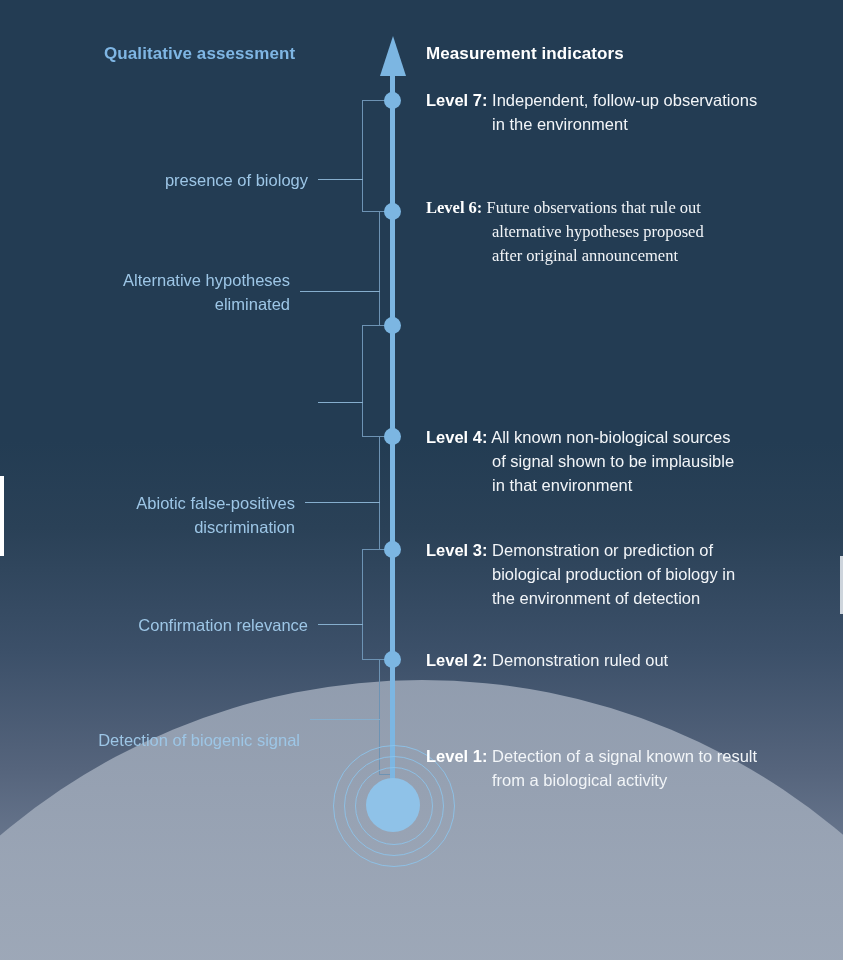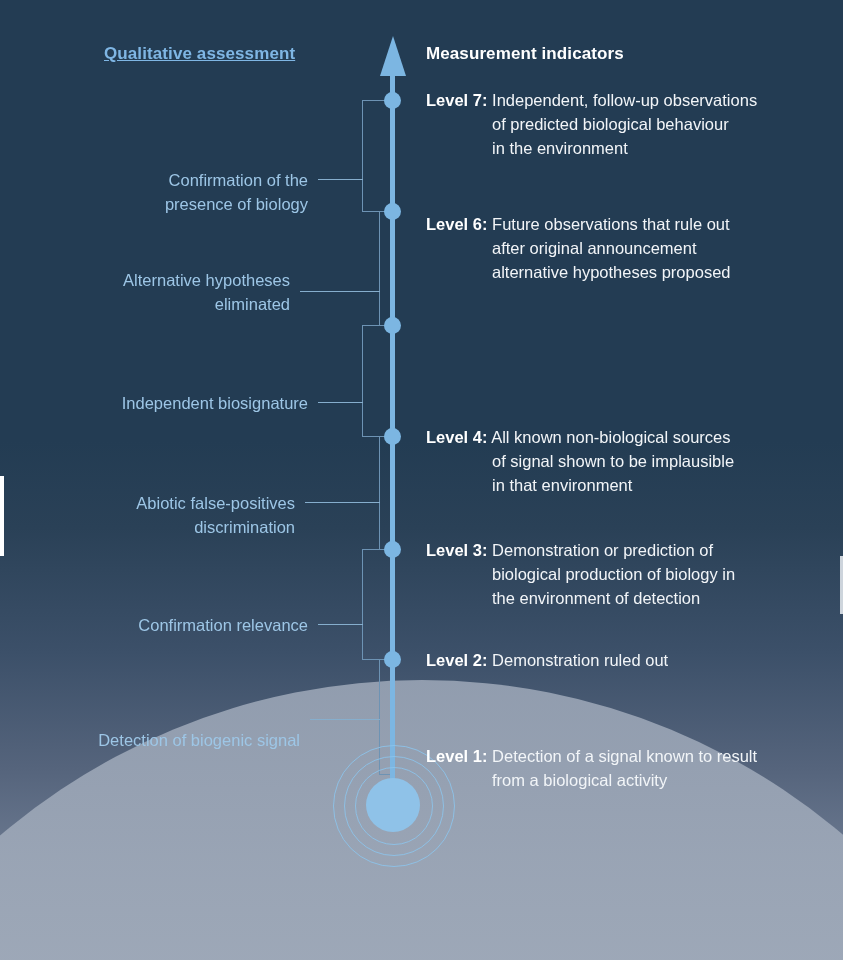--- a/index.html
+++ b/index.html
@@ -54,21 +54,21 @@
     opacity: .85;
   }
 
   
   .hdr {
     position: absolute;
     font-size: 17px;
     font-weight: bold;
     letter-spacing: .1px;
   }
-  #hdr-left  { left: 104px; top: 44px; color: #7fb6e4; text-decoration: underline; }
+  #hdr-left  { left: 104px; top: 44px; color: #7fb6e4; }
   #hdr-right { left: 426px; top: 44px; color: #ffffff; }
 
   
   #axis {
     position: absolute;
     left: 390px;
     top: 74px;
     width: 5px;
     height: 740px;
     background: #7cb6e2;
@@ -197,58 +197,53 @@
   <div class="node" style="top:659px;"></div>
 
   <div id="source">
     <div class="ring r3"></div>
     <div class="ring r2"></div>
     <div class="ring r1"></div>
     <div class="core"></div>
   </div>
 
   <div class="qlabel" style="left:8px; top:168px;">
-    <div>Confirmation of the</div>
     <div>presence of biology</div>
   </div>
 
   <div class="qlabel" style="left:-10px; top:268px;">
     <div>Alternative hypotheses</div>
     <div>eliminated</div>
   </div>
 
-  <div class="qlabel" style="left:8px; top:391px;">
-    <div>Independent biosignature</div>
-  </div>
 
   <div class="qlabel" style="left:-5px; top:491px;">
     <div>Abiotic false-positives</div>
     <div>discrimination</div>
   </div>
 
   <div class="qlabel" style="left:8px; top:613px;">
     <div>Confirmation relevance</div>
   </div>
 
   <div class="qlabel" style="left:0px; top:708px;margin-top:20px;">
     <div>Detection of biogenic signal</div>
   </div>
 
   <div class="level" style="top:88px;">
     <b>Level 7:</b>
     <span class="body">Independent, follow-up observations</span>
-    <span class="cont">of predicted biological behaviour</span>
     <span class="cont">in the environment</span>
   </div>
 
-  <div class="level" style="top:212px;">
+  <div class="level" style="top:196px;font-family:Liberation Serif, serif;">
     <b>Level 6:</b>
     <span class="body">Future observations that rule out</span>
+    <span class="cont">alternative hypotheses proposed</span>
     <span class="cont">after original announcement</span>
-    <span class="cont">alternative hypotheses proposed</span>
   </div>
 
 
   <div class="level" style="top:425px;">
     <b>Level 4:</b>
     <span class="body">All known non-biological sources</span>
     <span class="cont">of signal shown to be implausible</span>
     <span class="cont">in that environment</span>
   </div>
 

